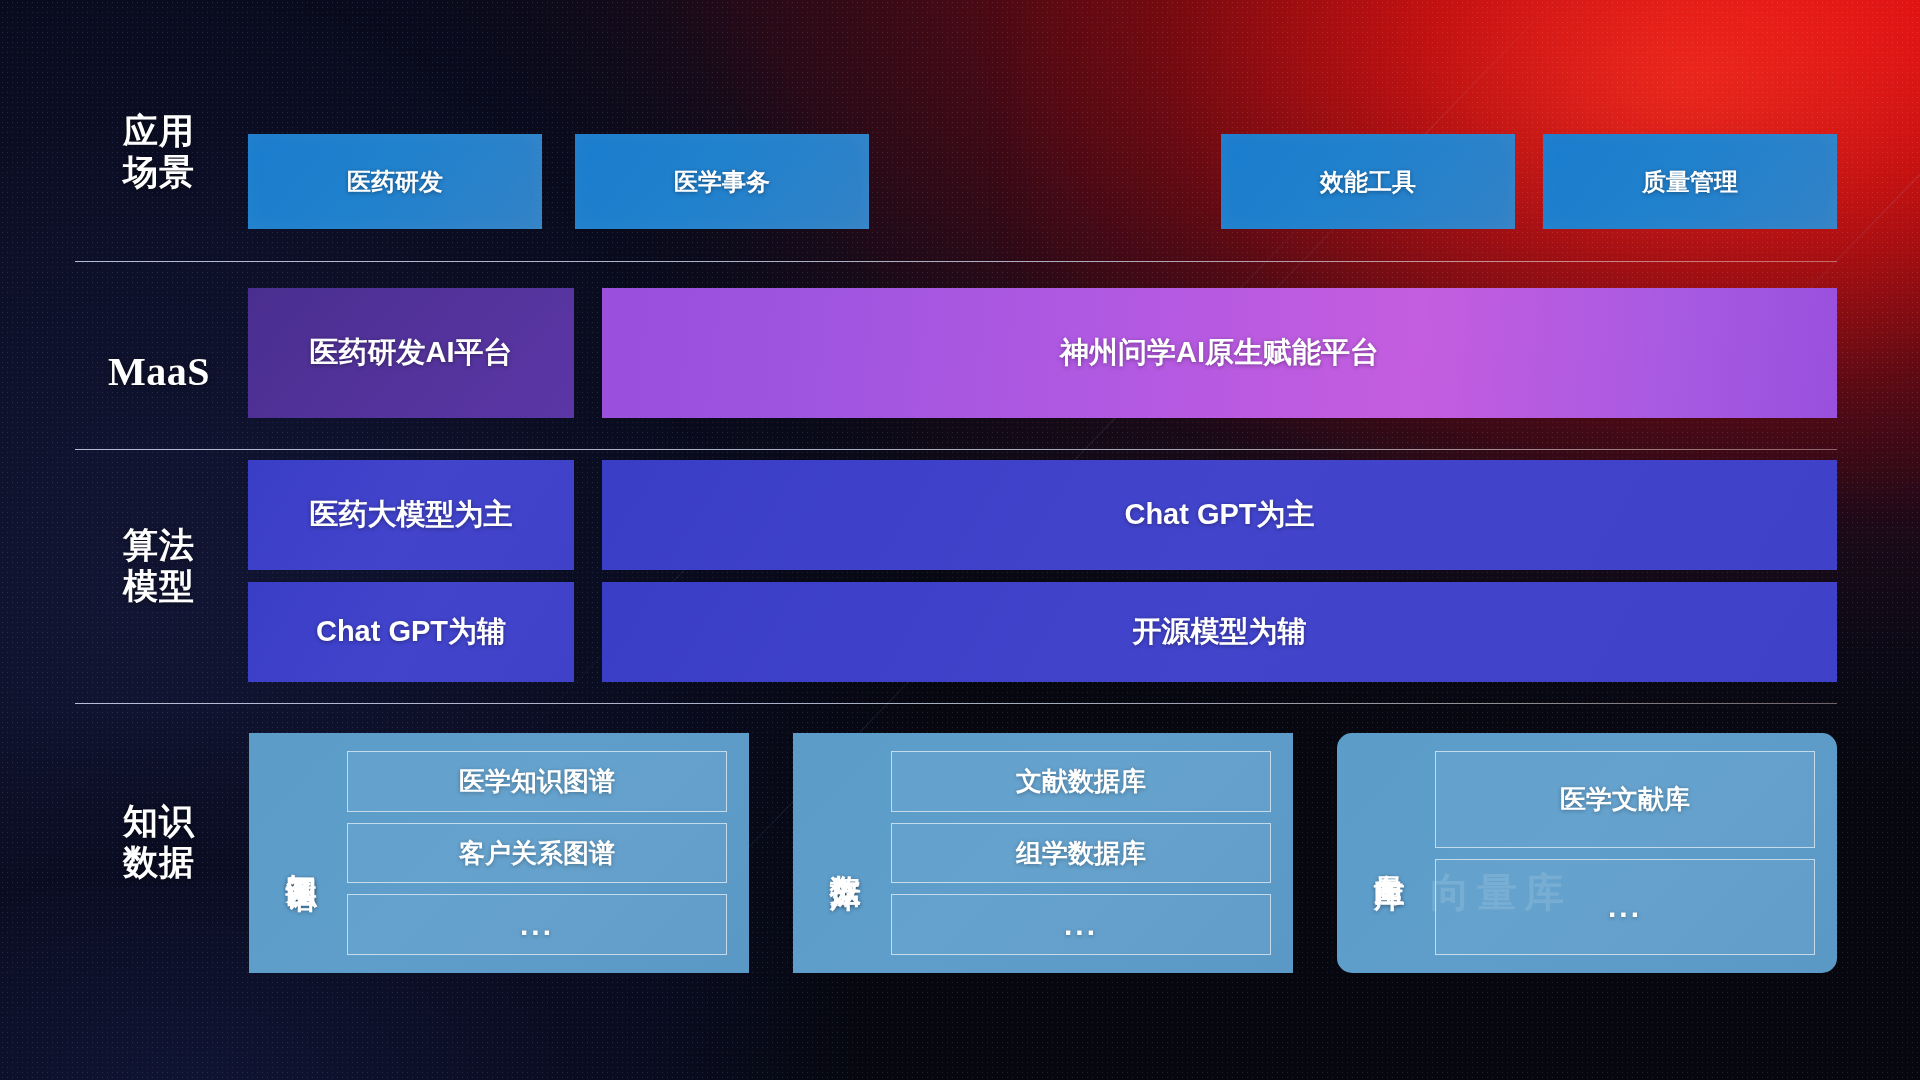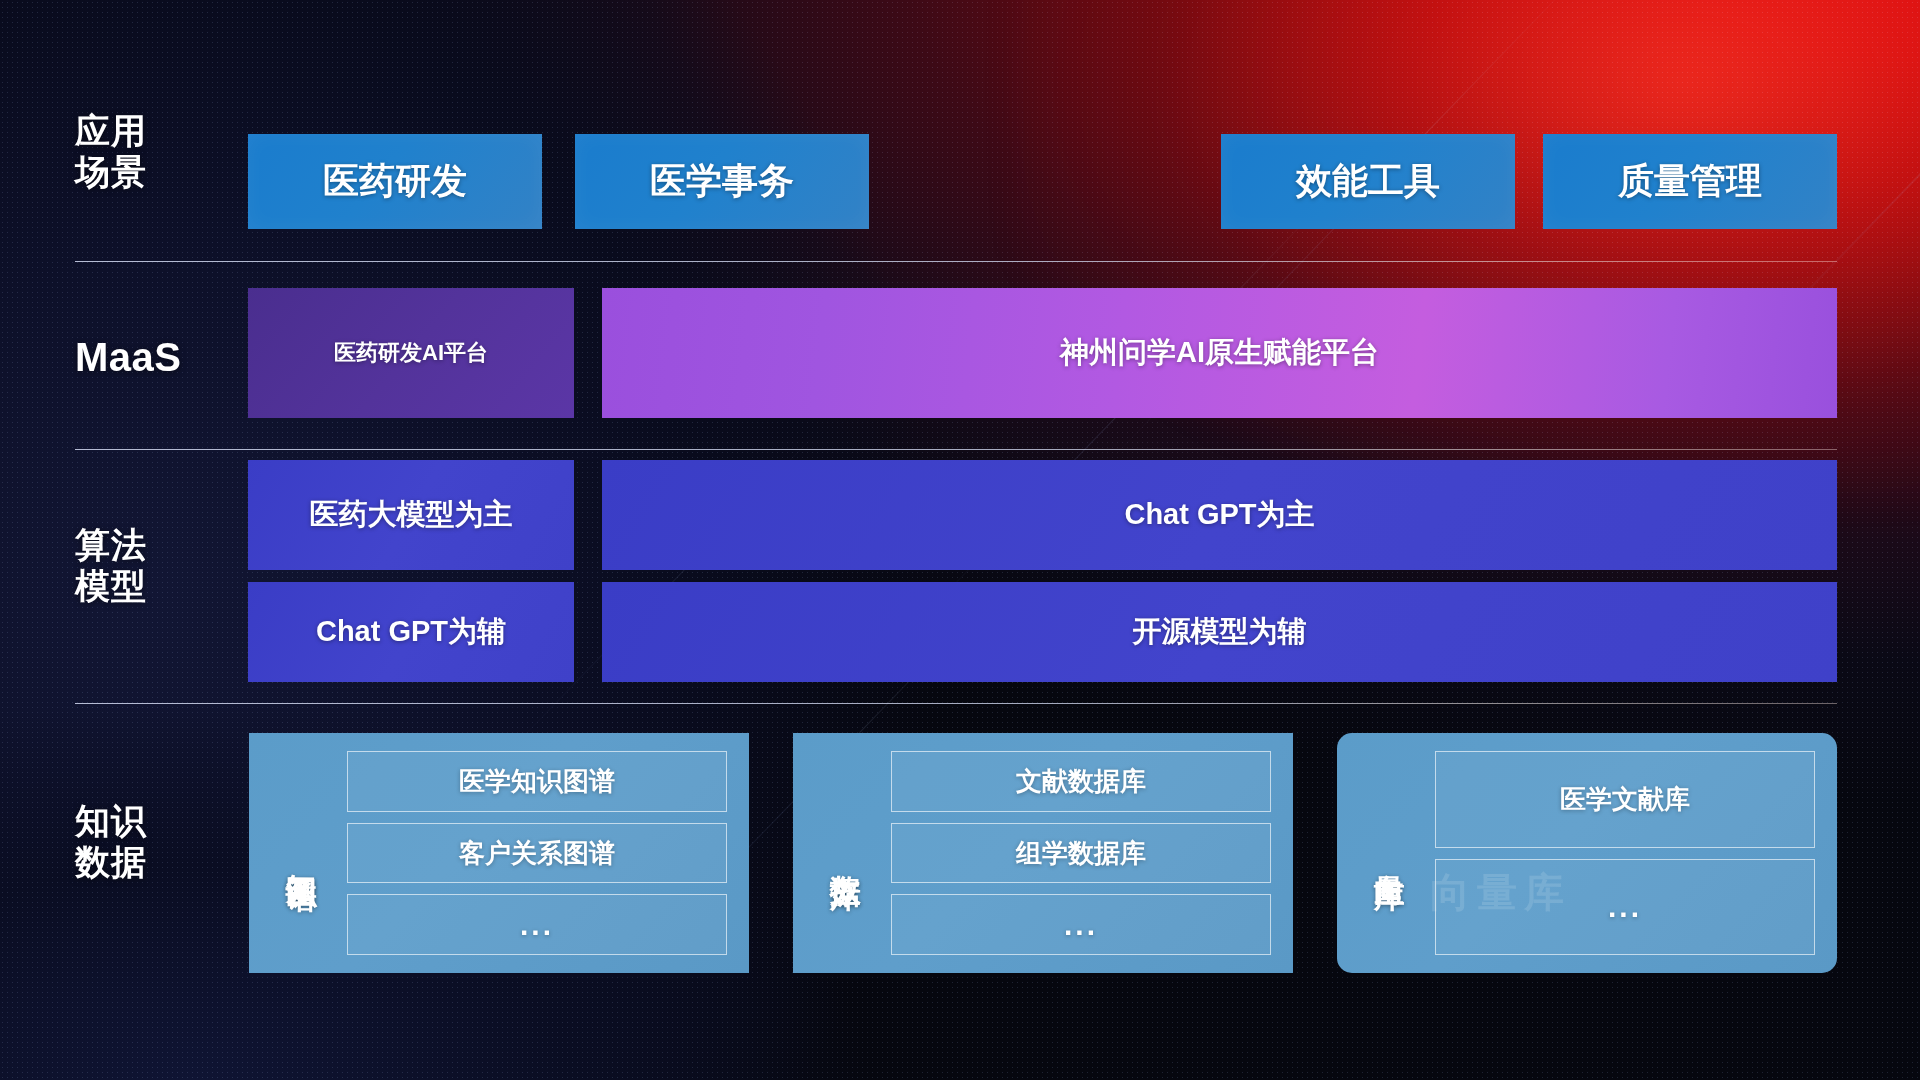--- a/index.html
+++ b/index.html
@@ -58,44 +58,44 @@
     position:absolute; left:75px; width:1762px; height:1px;
     background:linear-gradient(90deg,
       rgba(205,212,235,.88) 0%, rgba(205,212,235,.80) 55%,
       rgba(230,225,225,.62) 80%, rgba(255,235,230,.40) 100%);
   }
   #div1 { top:261px; } #div2 { top:449px; } #div3 { top:703px; }
 
   .row-label {
     position:absolute; left:75px; width:168px;
     color:#fff; font-weight:700; font-size:35px; line-height:1.18;
-    letter-spacing:1px; 
+    letter-spacing:1px; text-align:center;
     text-shadow:0 1px 6px rgba(0,0,0,.55);
   }
   .row-label.latin { font-size:40px; letter-spacing:.5px; }
 
   
   .cell {
     position:absolute;
     display:flex; align-items:center; justify-content:center;
     color:#fff; font-weight:700;
     text-shadow:0 1px 4px rgba(0,0,0,.38);
     white-space:nowrap;
   }
 
   
   .app-box {
-    top:134px; height:95px; width:294px; font-size:36px;
+    top:134px; height:95px; width:294px; font-size:24px;
     background:linear-gradient(128deg,#1a7ccd 0%,#2081cd 45%,#3282c6 100%);
     box-shadow:inset 0 0 22px rgba(255,255,255,.05);
   }
 
   
   .maas-left {
-    top:288px; left:248px; width:326px; height:130px; font-size:22px;
+    top:288px; left:248px; width:326px; height:130px; font-size:29px;
     background:linear-gradient(130deg,#4a2e8f 0%,#53339b 50%,#5b36a6 100%);
   }
   .maas-right {
     top:288px; left:602px; width:1235px; height:130px; font-size:29px;
     background:linear-gradient(96deg,#9a4fdd 0%,#a055e0 18%,#b259e2 42%,
                                      #c45ddf 66%,#a85ae2 86%,#9950dd 100%);
   }
 
   
   .algo {
@@ -171,21 +171,21 @@
 
   <div class="row-label" style="top:110px;">
     <div>应用</div>
     <div>场景</div>
   </div>
   <div class="cell app-box" style="left:248px;">医药研发</div>
   <div class="cell app-box" style="left:575px;text-align:center;">医学事务</div>
   <div class="cell app-box" style="left:1221px;">效能工具</div>
   <div class="cell app-box" style="left:1543px;">质量管理</div>
 
-  <div class="row-label latin" style="top:334px;">MaaS</div>
+  <div class="row-label latin" style="top:348px;font-family:Liberation Serif, serif;">MaaS</div>
   <div class="cell maas-left">医药研发AI平台</div>
   <div class="cell maas-right">神州问学AI原生赋能平台</div>
 
   <div class="row-label" style="top:524px;">
     <div>算法</div>
     <div>模型</div>
   </div>
   <div class="cell algo algo-l1">医药大模型为主</div>
   <div class="cell algo algo-l2">Chat GPT为辅</div>
   <div class="cell algo algo-r1">Chat GPT为主</div>

